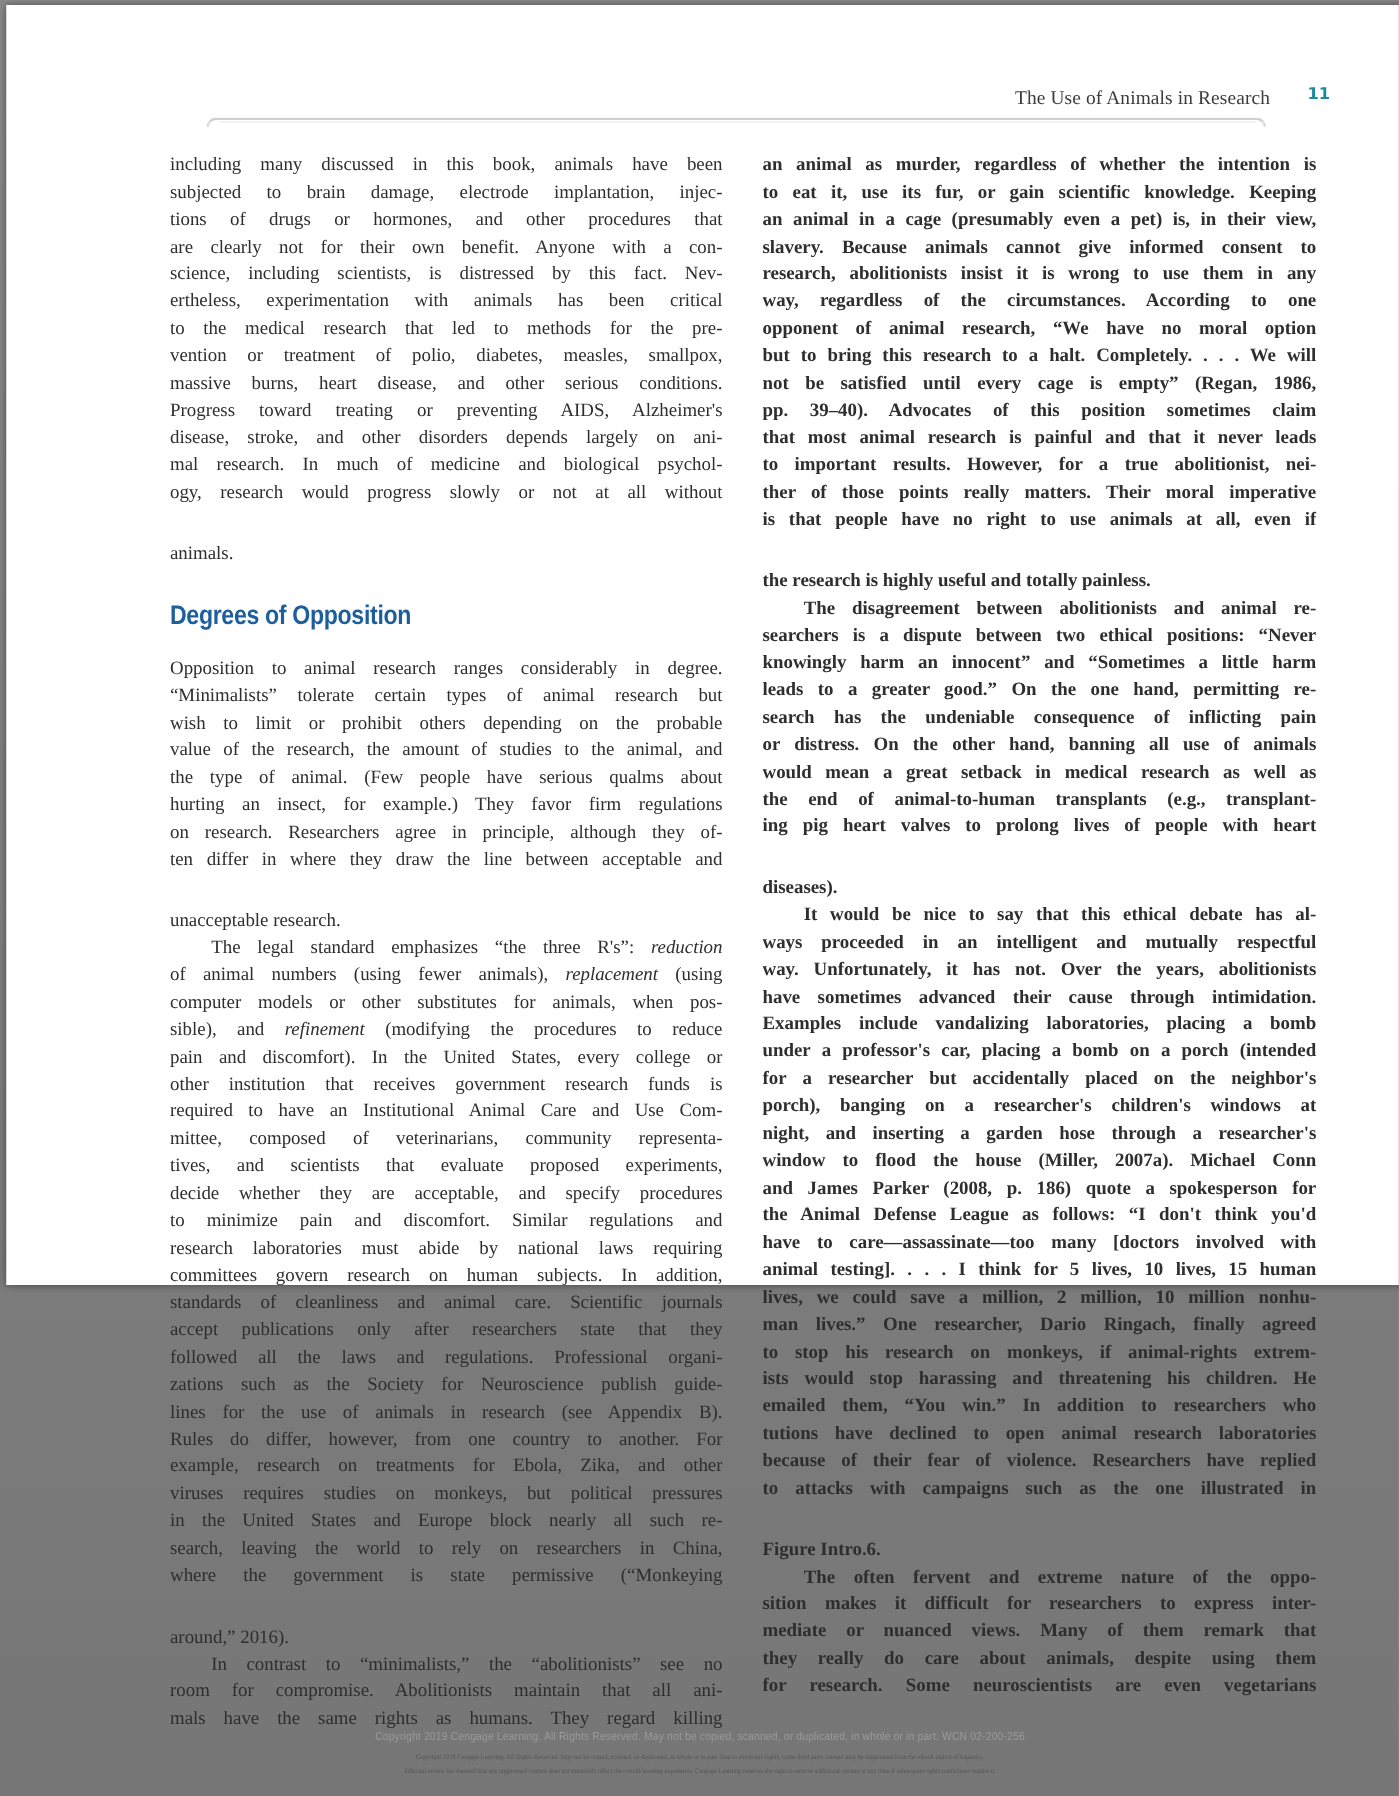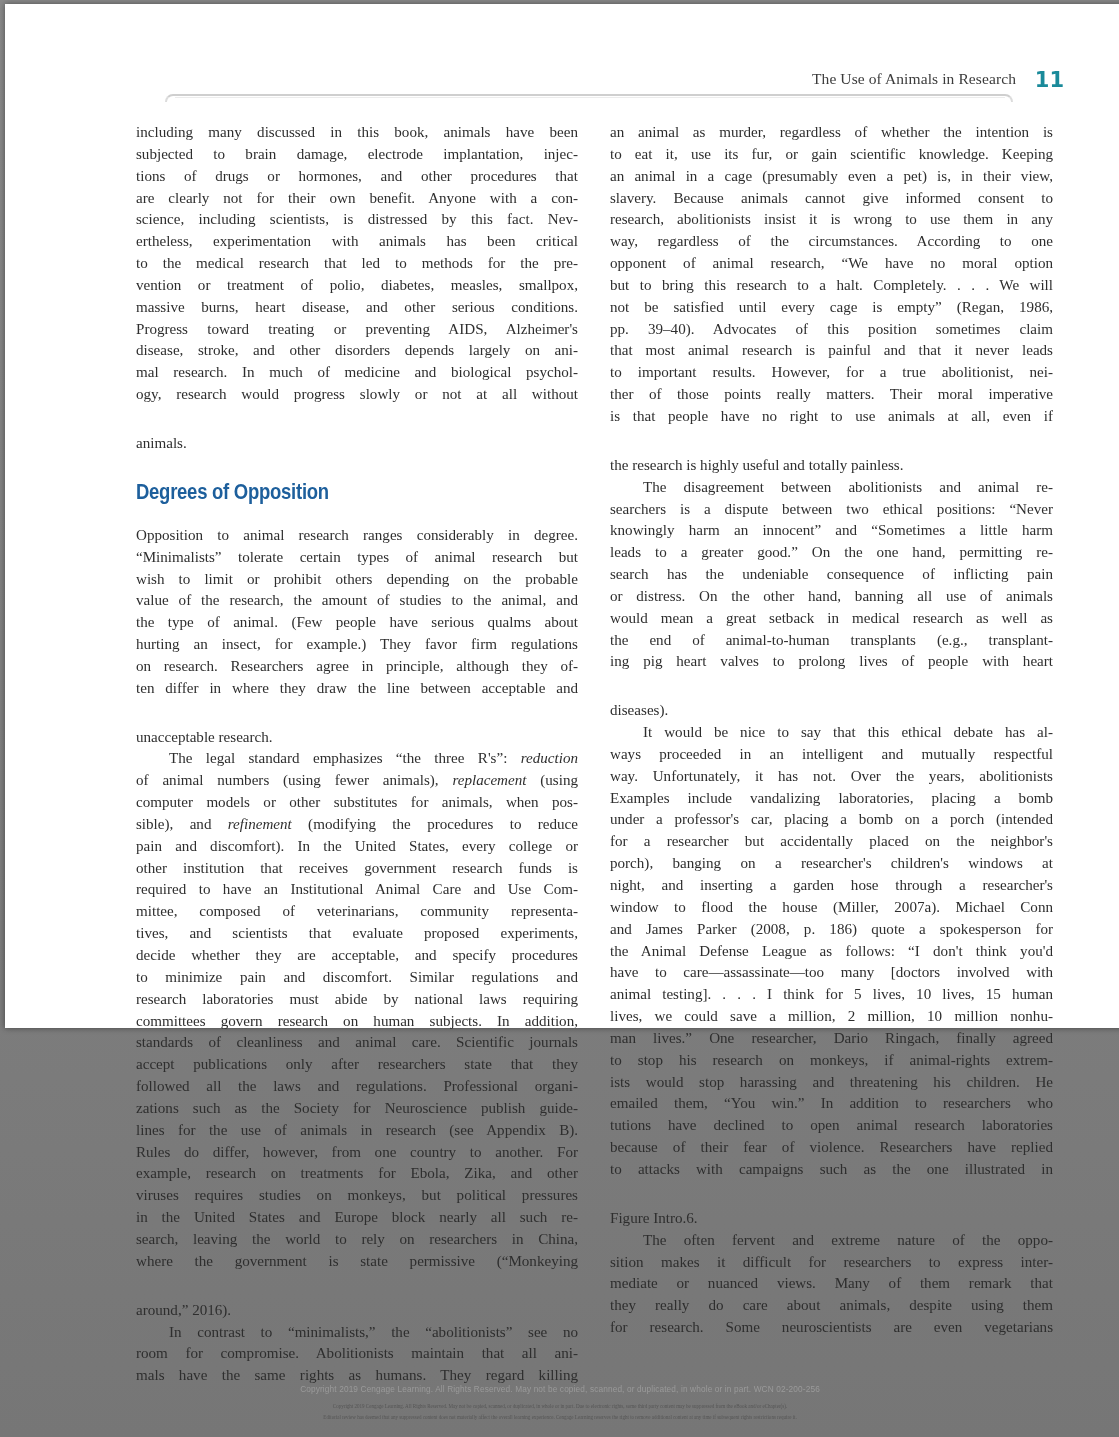--- a/index.html
+++ b/index.html
@@ -39,21 +39,21 @@
       font-size: 15.5px;
       color: #3b3b3b;
       letter-spacing: 0.1px;
     }
     .page-number {
       position: absolute;
       right: 63px;
       top: 0px;
       font-family: "DejaVu Sans", "Liberation Sans", sans-serif;
       font-weight: bold;
-      font-size: 21px;
+      font-size: 13px;
       color: #1a8a9a;
     }
     .head-rule {
       position: absolute;
       left: 160px;
       top: 90px;
       width: 848px;
       height: 8px;
       border-top: 2px solid #cfcfcf;
       border-left: 2px solid #dcdcdc;
@@ -70,21 +70,21 @@
       background: #ececec;
     }
     .col {
       position: absolute;
       top: 118px;
       font-family: "Liberation Serif", "DejaVu Serif", serif;
       font-size: 15.1px;
       color: #2e2e2e;
     }
     .col-left { left: 131px; width: 442px; }
-    .col-right { left: 605px; width: 443px; }
+    .col-right { left: 605px; width: 443px; font-weight: bold; }
     .ln {
       display: block;
       height: 21.85px;
       line-height: 21.85px;
       white-space: nowrap;
       text-align: justify;
       text-align-last: justify;
       overflow: hidden;
     }
     .ln.last {
@@ -243,20 +243,21 @@
       <span class="ln">would mean a great setback in medical research as well as</span>
       <span class="ln">the end of animal-to-human transplants (e.g., transplant-</span>
       <span class="ln">ing pig heart valves to prolong lives of people with heart</span>
       <span class="ln last">diseases).</span>
     </div>
 
     <div>
       <span class="ln indent">It would be nice to say that this ethical debate has al-</span>
       <span class="ln">ways proceeded in an intelligent and mutually respectful</span>
       <span class="ln">way. Unfortunately, it has not. Over the years, abolitionists</span>
+      <span class="ln">have sometimes advanced their cause through intimidation.</span>
       <span class="ln">Examples include vandalizing laboratories, placing a bomb</span>
       <span class="ln">under a professor's car, placing a bomb on a porch (intended</span>
       <span class="ln">for a researcher but accidentally placed on the neighbor's</span>
       <span class="ln">porch), banging on a researcher's children's windows at</span>
       <span class="ln">night, and inserting a garden hose through a researcher's</span>
       <span class="ln">window to flood the house (Miller, 2007a). Michael Conn</span>
       <span class="ln">and James Parker (2008, p. 186) quote a spokesperson for</span>
       <span class="ln">the Animal Defense League as follows: “I don't think you'd</span>
       <span class="ln">have to care—assassinate—too many [doctors involved with</span>
       <span class="ln">animal testing]. . . . I think for 5 lives, 10 lives, 15 human</span>

